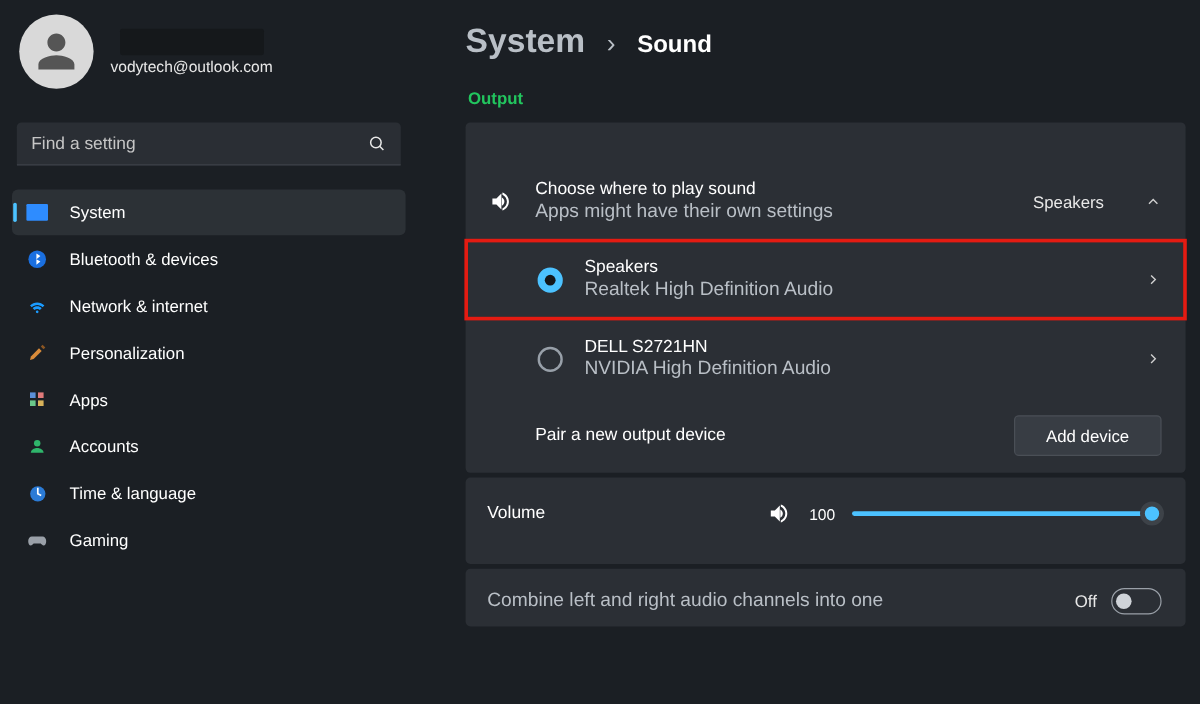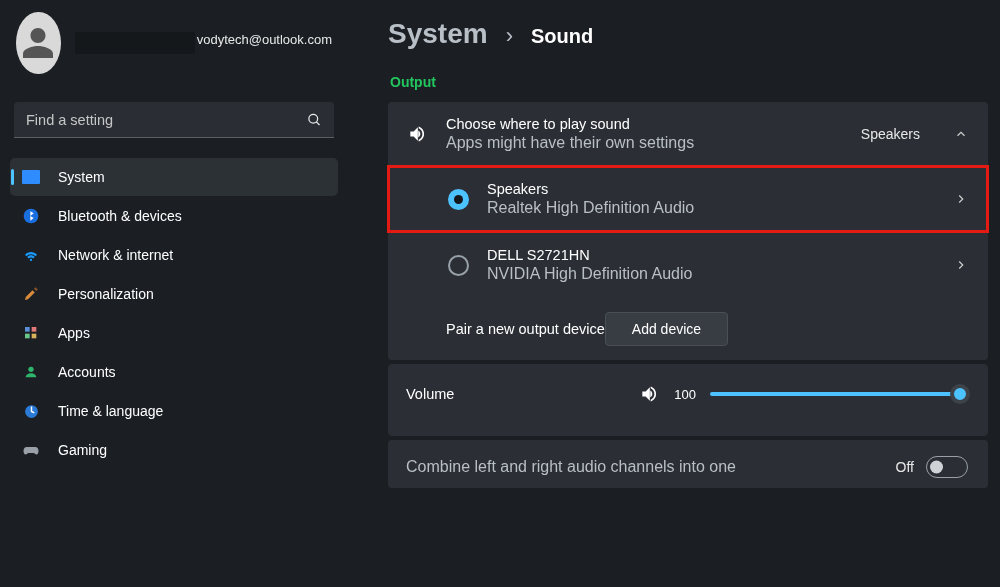--- a/index.html
+++ b/index.html
@@ -26,21 +26,21 @@
     gap: 14px;
     padding: 4px 6px 8px 6px;
   }
   .avatar {
     width: 62px; height: 62px;
     border-radius: 50%;
     background: #d9d9d9;
     display: flex; align-items: center; justify-content: center;
   }
   .avatar svg { width: 36px; height: 36px; fill: #555; }
-  .profile-text { display: flex; flex-direction: row; gap: 2px; }
+  .profile-text { display: flex; flex-direction: column; gap: 2px; align-items: center; }
   .profile-name-blank {
     width: 120px; height: 22px; background: #15181b; border-radius: 2px;
   }
   .profile-email { font-size: 13px; color: #e8e8e8; }
 
   .search-wrap {
     position: relative;
     margin: 12px 4px 8px 4px;
   }
   .search-input {
@@ -108,20 +108,21 @@
 
   .card {
     background: #2b2f35;
     border-radius: 4px;
     padding: 0;
   }
   .card-row {
     display: flex; align-items: center; gap: 18px;
     padding: 14px 20px 14px 18px;
     min-height: 60px;
+    margin-top: 34px;
   }
   .card-icon { width: 22px; display:flex; align-items:center; justify-content:center; flex-shrink: 0; }
   .card-text { flex: 1; display: flex; flex-direction: column; gap: 2px; }
   .card-title { font-size: 14.5px; color: #ffffff; }
   .card-sub   { font-size: 16px; color: #b9bfc6; }
   .card-value { font-size: 14px; color: #e8e8e8; margin-right: 16px; }
   .chev { width: 14px; height: 14px; stroke: #d0d0d0; fill: none; flex-shrink: 0; }
 
   .device-row {
     display: flex; align-items: center; gap: 18px;
@@ -144,21 +145,21 @@
     width: 11px; height: 11px; border-radius: 50%; background: #4cc2ff;
   }
   .device-row.highlighted .radio.checked {
     background: #4cc2ff; border-color: #4cc2ff;
   }
   .device-row.highlighted .radio.checked .dot {
     width: 9px; height: 9px; background: #14171b;
   }
 
   .pair-row {
-    display: flex; align-items: center; 
+    display: flex; align-items: center; justify-content: space-between;
     padding: 14px 20px 14px 58px;
     min-height: 60px;
   }
   .add-btn {
     background: #383d44;
     border: 1px solid #4a4f56;
     color: #ffffff;
     border-radius: 4px;
     padding: 8px 26px;
     font-size: 14px;

